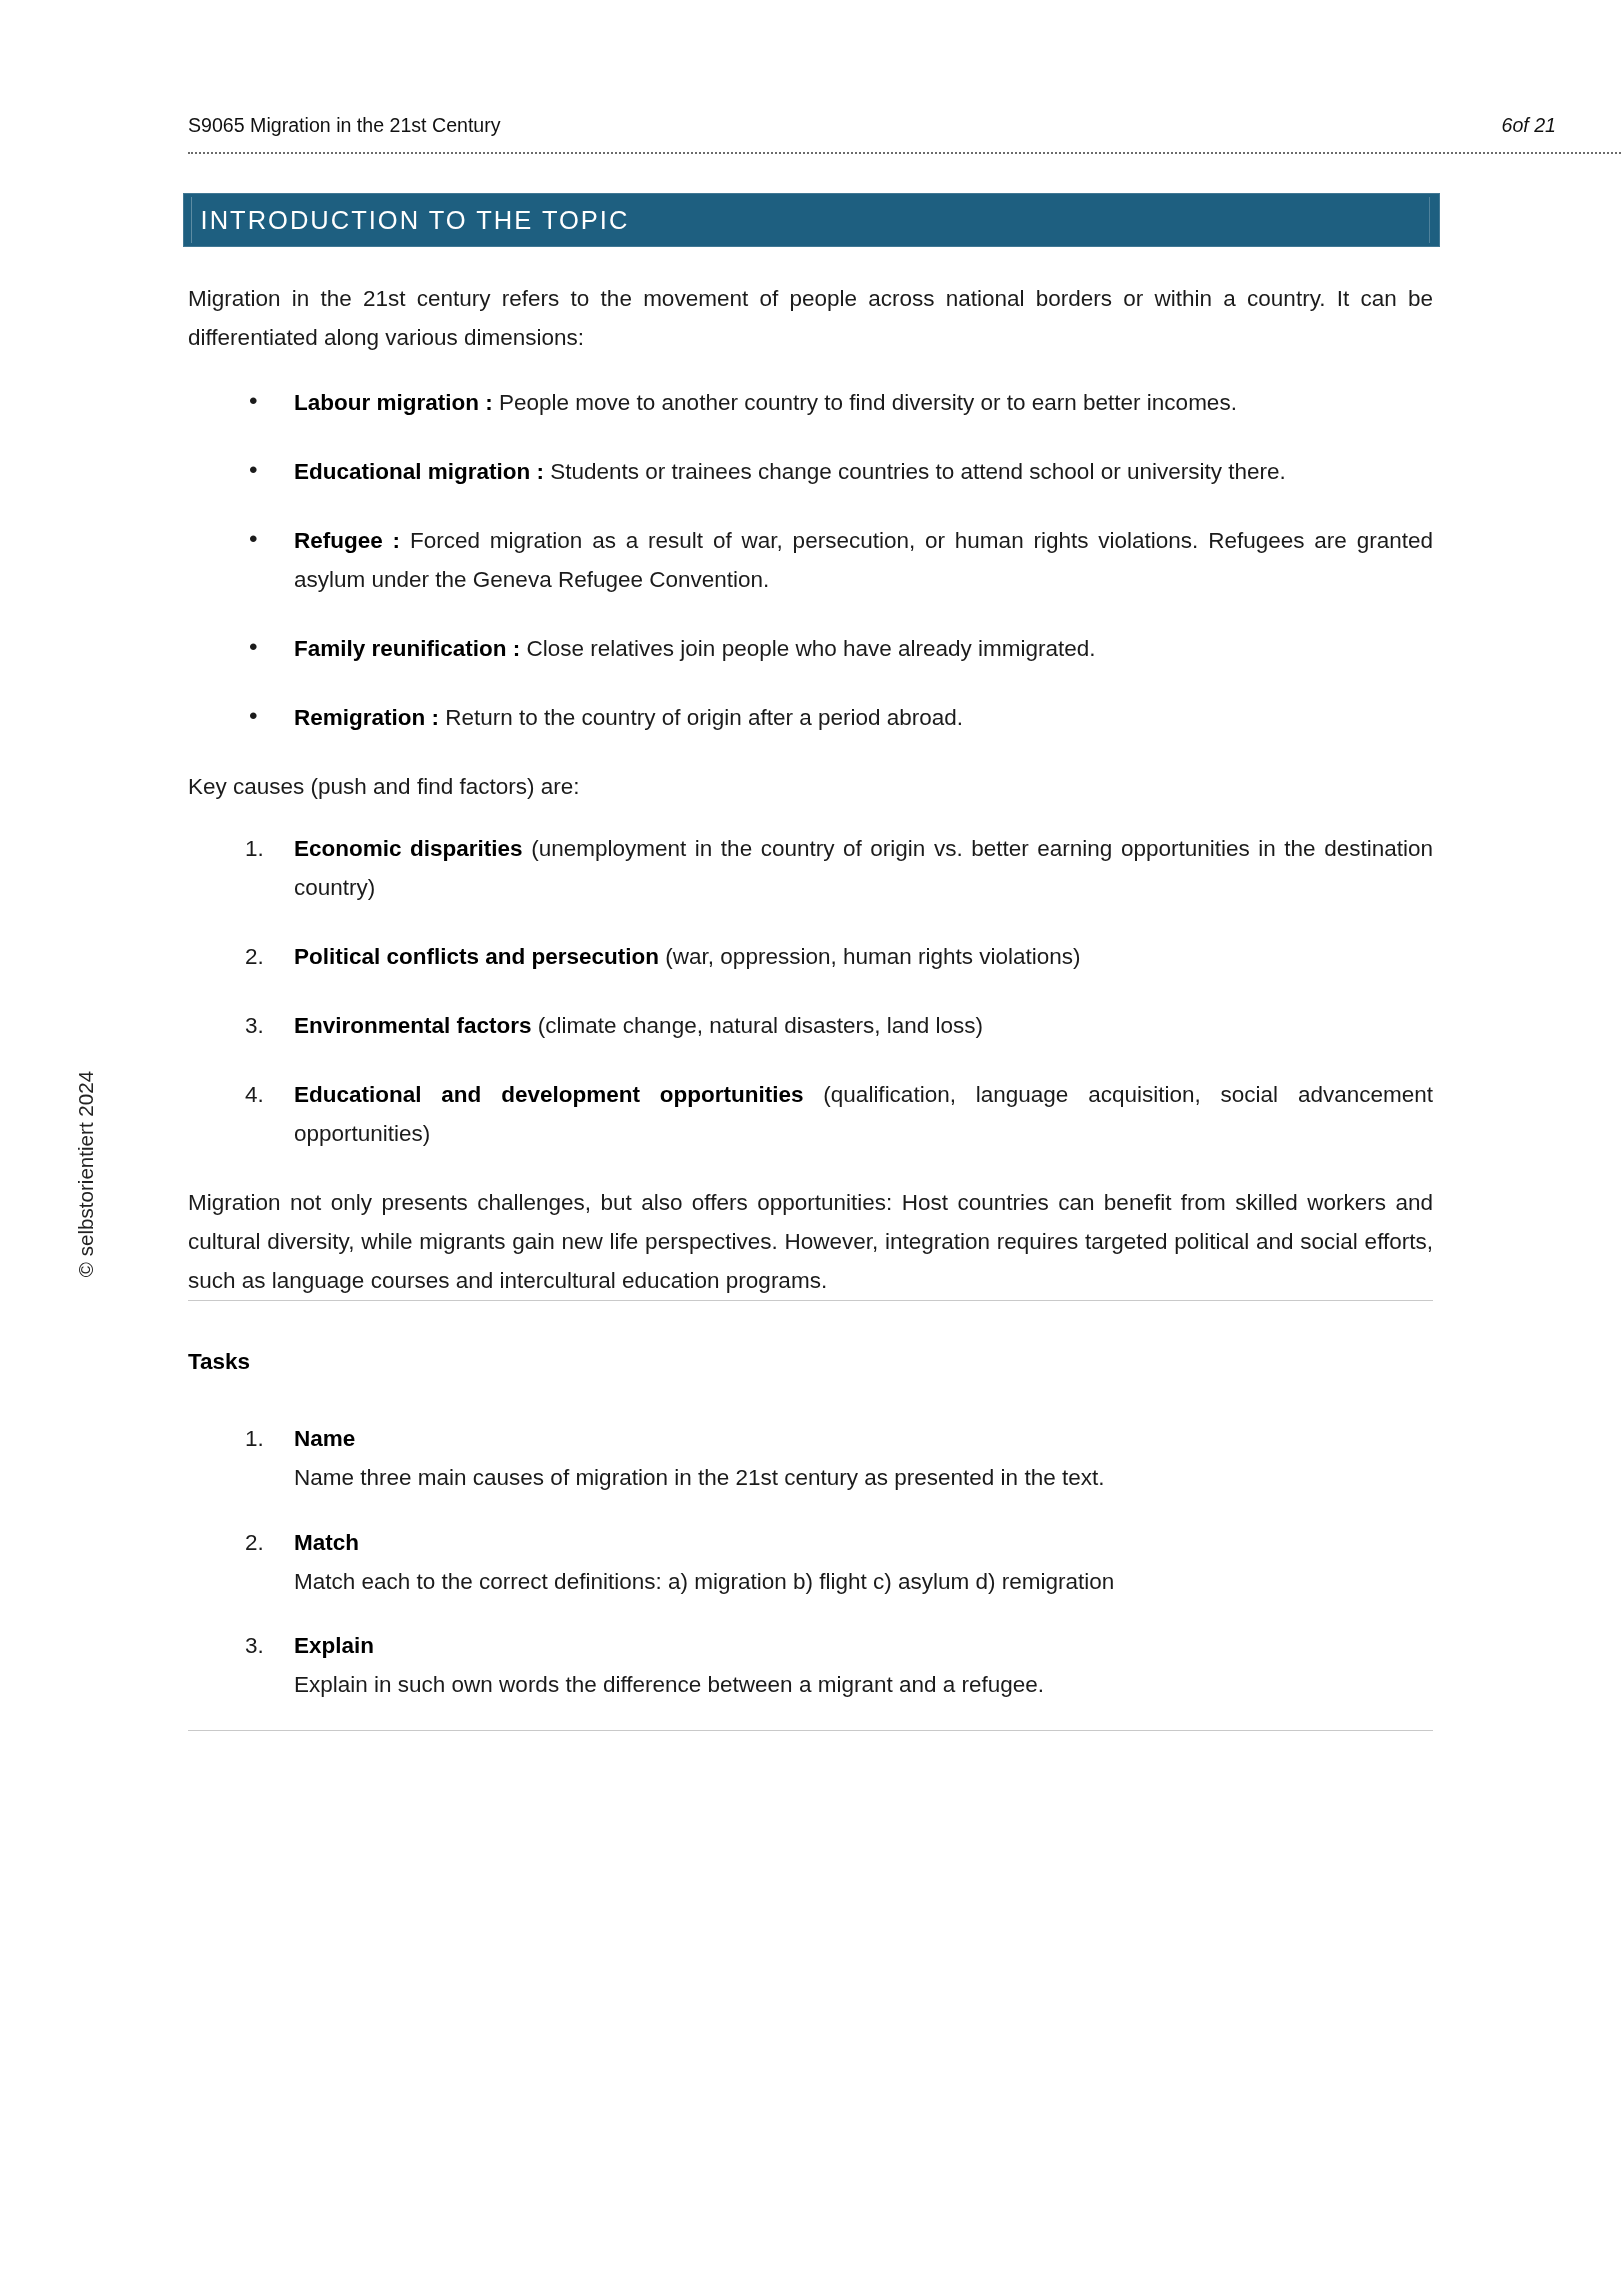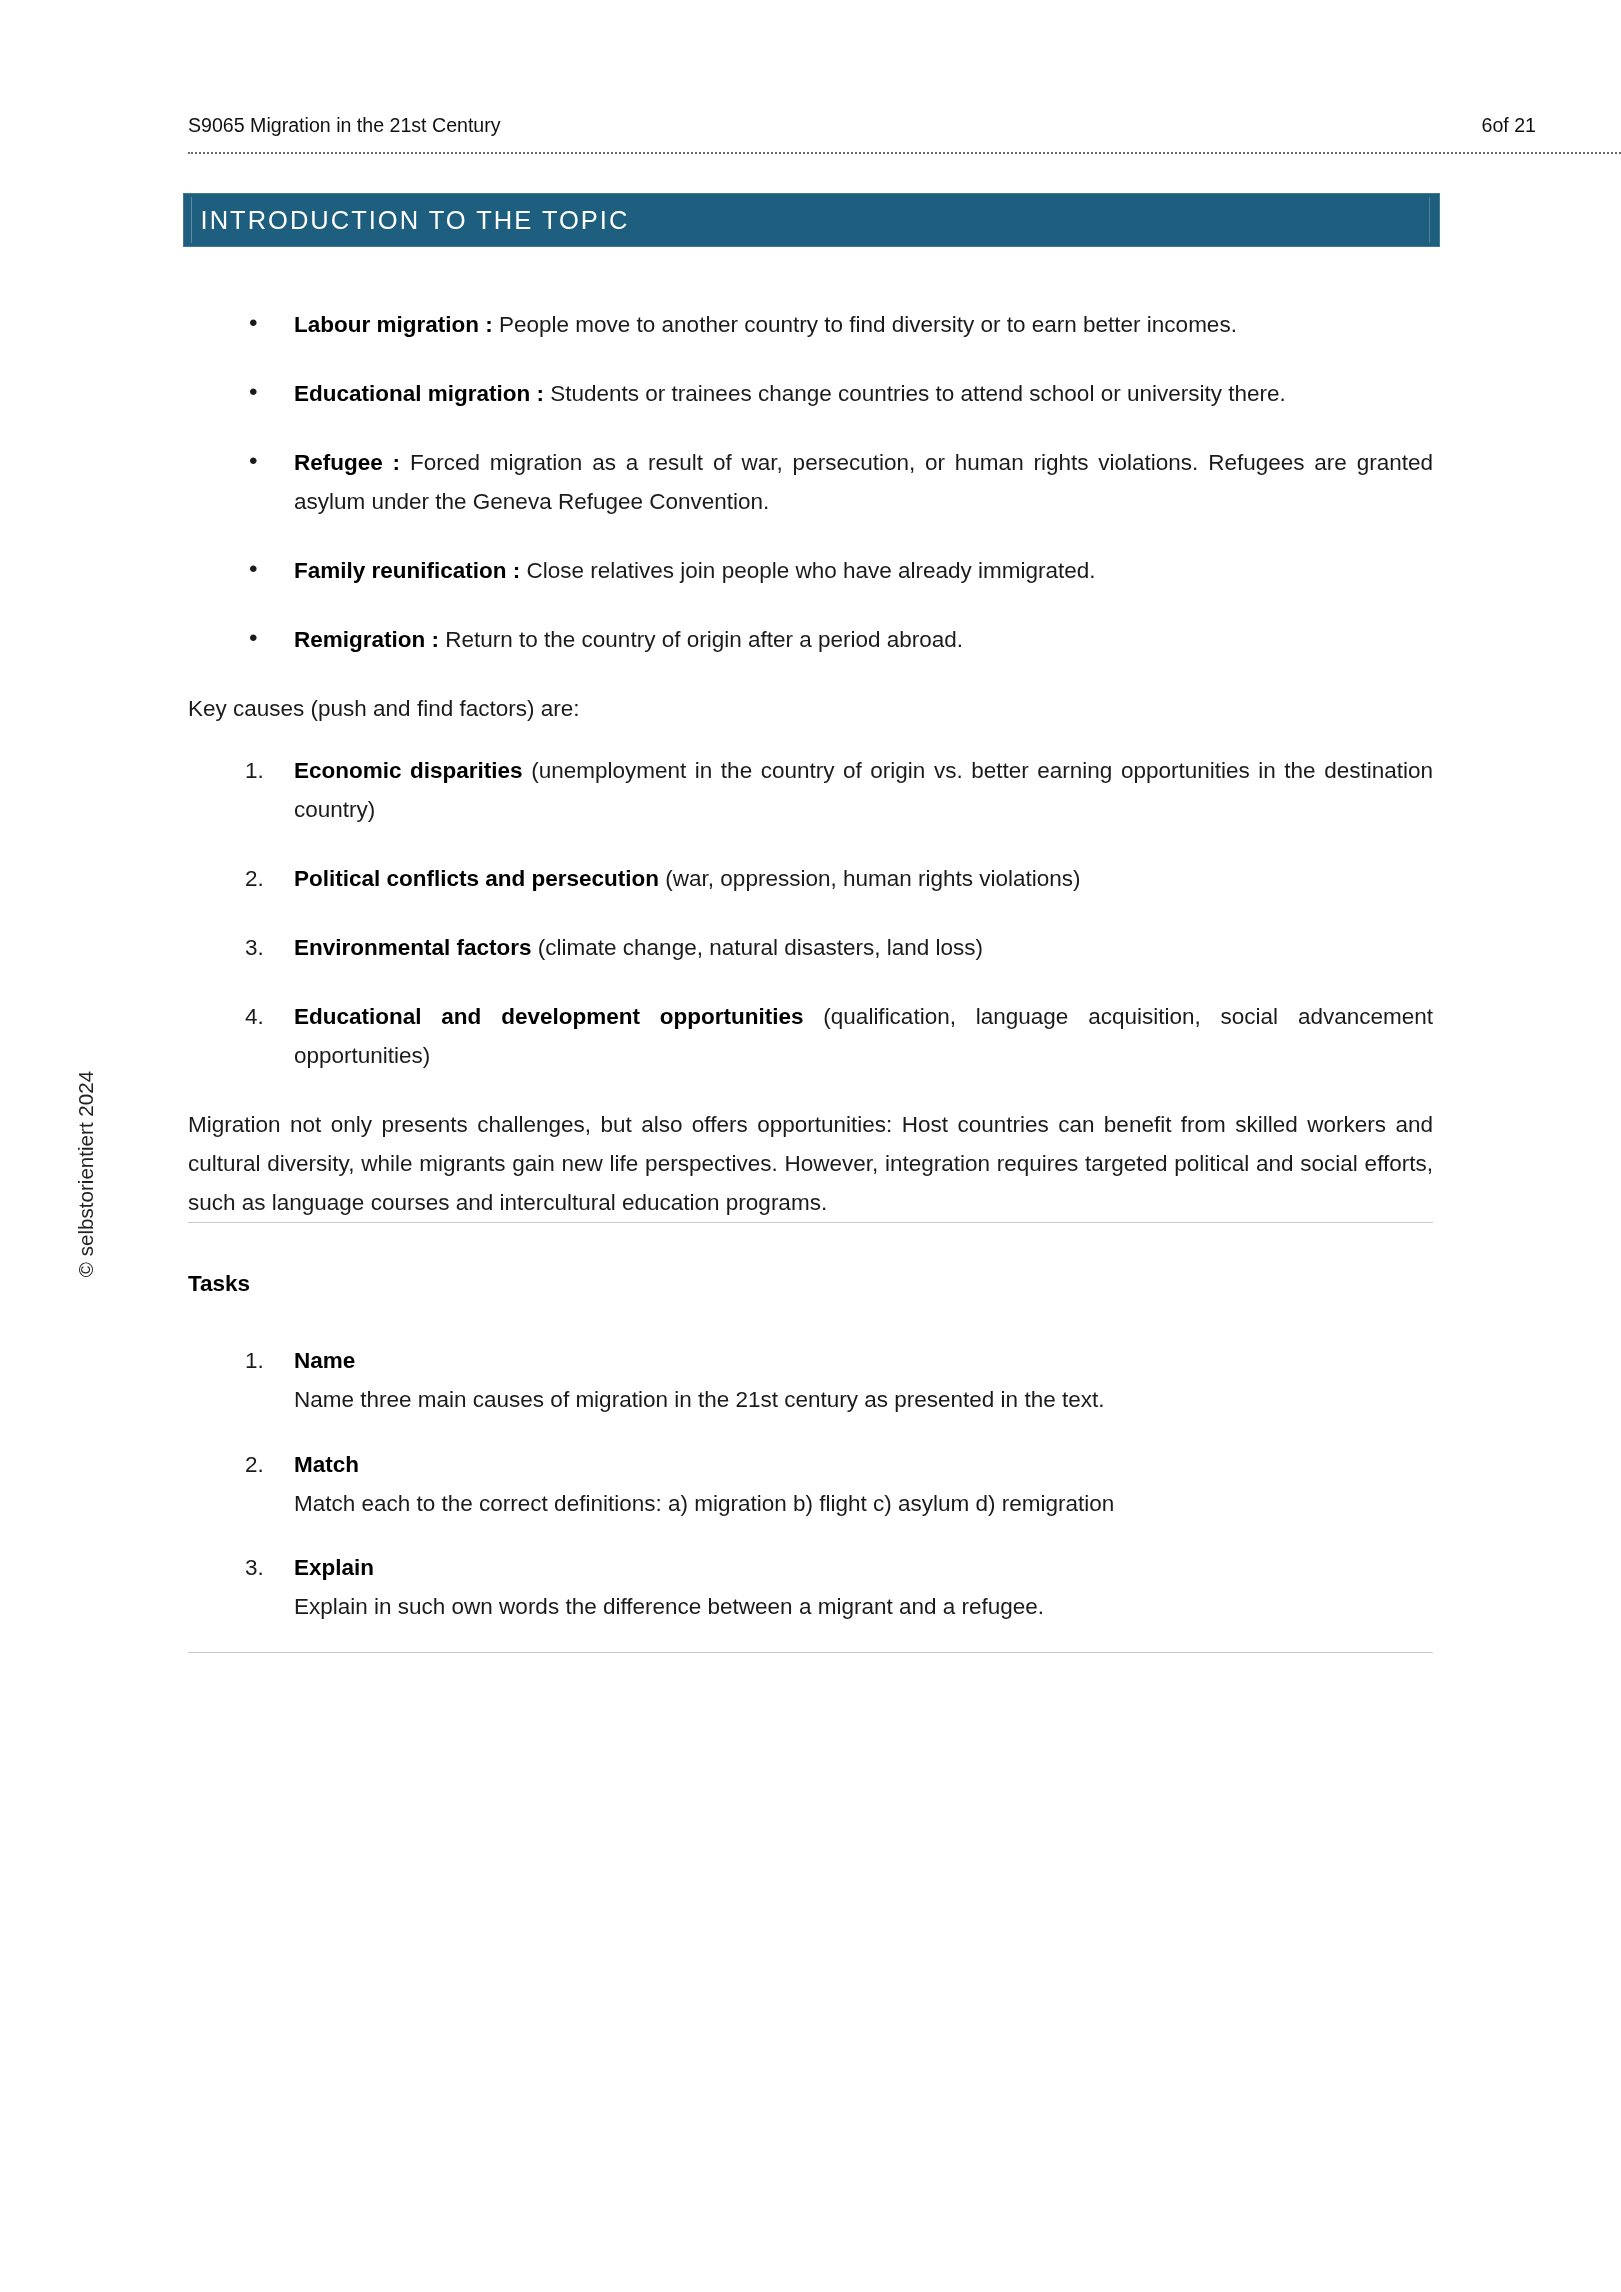--- a/index.html
+++ b/index.html
@@ -22,21 +22,21 @@
     top: 114px;
     display: flex;
     justify-content: space-between;
     align-items: flex-end;
     font-size: 19.6px;
     line-height: 23.5px;
     padding-bottom: 14.7px;
     border-bottom: 2px dotted #6b6b6b;
     color: #111;
   }
-  .doc-header .page-num { padding-right: 85px; }
+  .doc-header .page-num { padding-right: 65px; font-style: italic; }
 
   
   .title-bar {
     position: absolute;
     left: 183px;
     top: 193px;
     width: 1257px;
     height: 54px;
     background: #1E5F80;
     color: #ffffff;
@@ -137,20 +137,21 @@
   </div>
 
   <div class="title-bar">
     <span>INTRODUCTION TO THE TOPIC</span>
   </div>
 
   <div class="copyright-vertical">© selbstorientiert 2024</div>
 
   <div class="content">
 
+    <p class="just">Migration in the 21st century refers to the movement of people across national borders or within a country. It can be differentiated along various dimensions:</p>
 
     <ul class="types">
       <li>
         <span class="marker">•</span>
         <strong>Labour migration</strong><strong> : </strong><span>People move to another country to find diversity or to earn better incomes.</span>
       </li>
       <li>
         <span class="marker">•</span>
         <strong>Educational migration</strong><strong> : </strong><span>Students or trainees change countries to attend school or university there.</span>
       </li>

